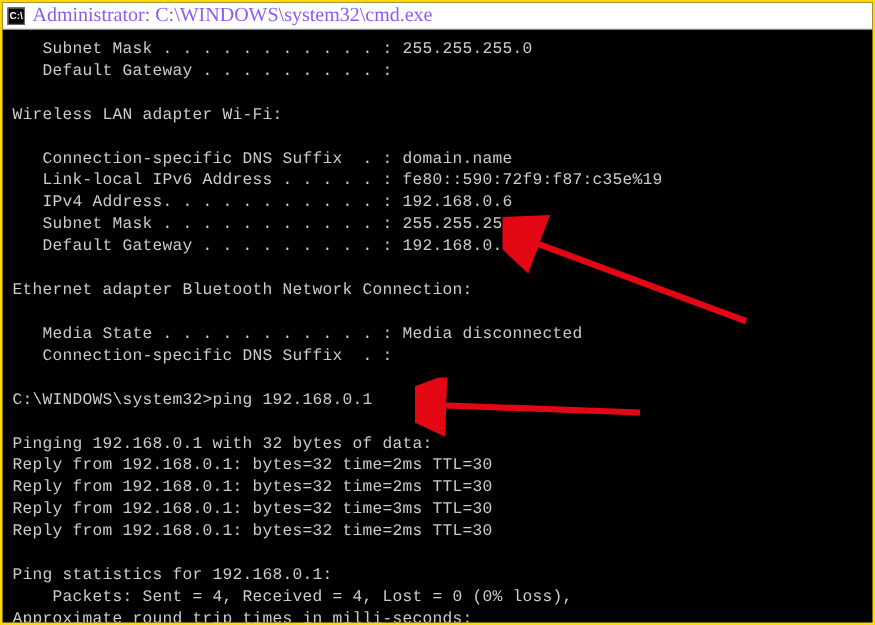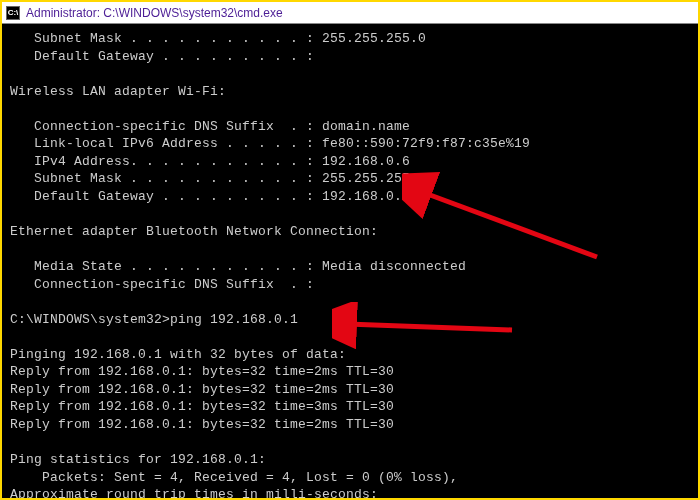--- a/index.html
+++ b/index.html
@@ -29,23 +29,23 @@
       align-items: center;
       justify-content: center;
       background: #000;
       color: #fff;
       font-size: 8px;
       font-weight: bold;
       font-family: sans-serif;
       border: 1px solid #666;
     }
     .titlebar-text {
-      color: #4c1d95;
-      font-family: Liberation Sans, sans-serif;
-      font-size: 12px;
+      color: #8b5cf6;
+      font-family: Liberation Serif, serif;
+      font-size: 16px;
     }
     .terminal {
       padding: 6px 8px 8px 8px;
       color: #ccc;
       white-space: pre;
       line-height: 1.35;
       letter-spacing: 0.2px;
     }
     .arrow {
       position: absolute;

